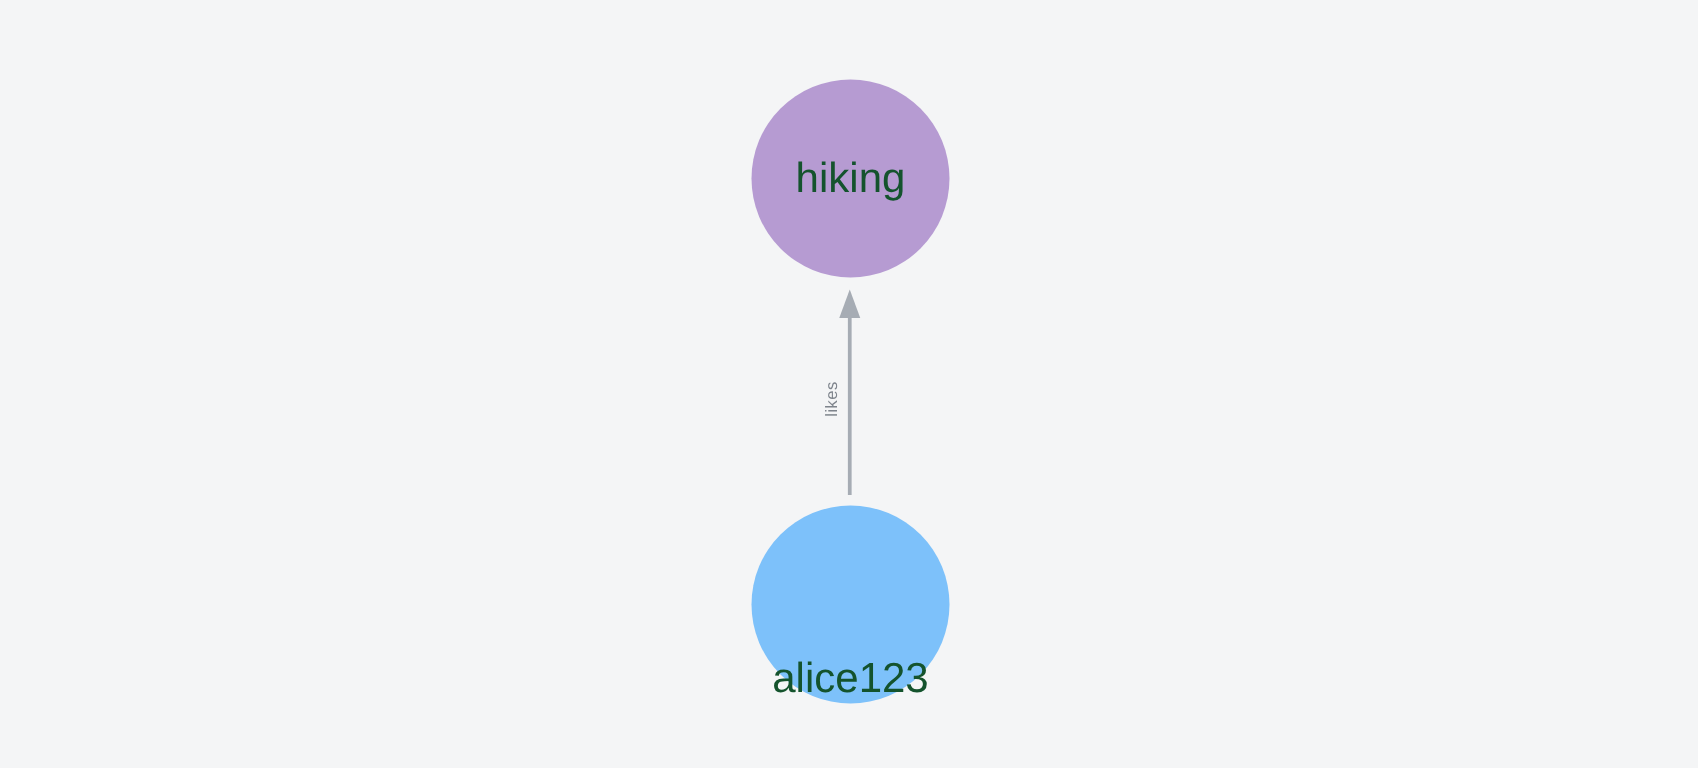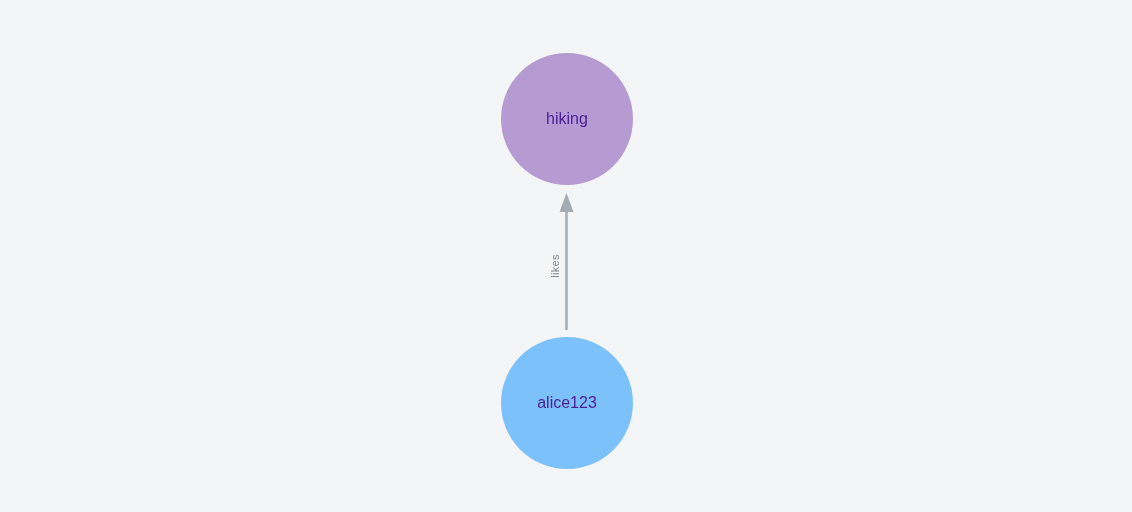--- a/index.html
+++ b/index.html
@@ -22,35 +22,36 @@
     width: 132px;
     height: 132px;
     border-radius: 50%;
     display: flex;
     align-items: center;
     justify-content: center;
     cursor: pointer;
     user-select: none;
   }
   .node-label {
-    font-size: 16px;
+    font-size: 28px;
     font-weight: 400;
-    color: #4c1d95;
+    color: #14532d;
     text-align: center;
     line-height: 1.2;
   }
   .node-hiking {
     left: 501px;
     top: 53px;
     background: #b69bd2;
   }
   .node-alice {
     left: 501px;
     top: 337px;
     background: #7dc1fa;
+    align-items: flex-end;
   }
   .edge-svg {
     position: absolute;
     left: 0;
     top: 0;
     width: 1132px;
     height: 512px;
     pointer-events: none;
   }
   .edge-label {

